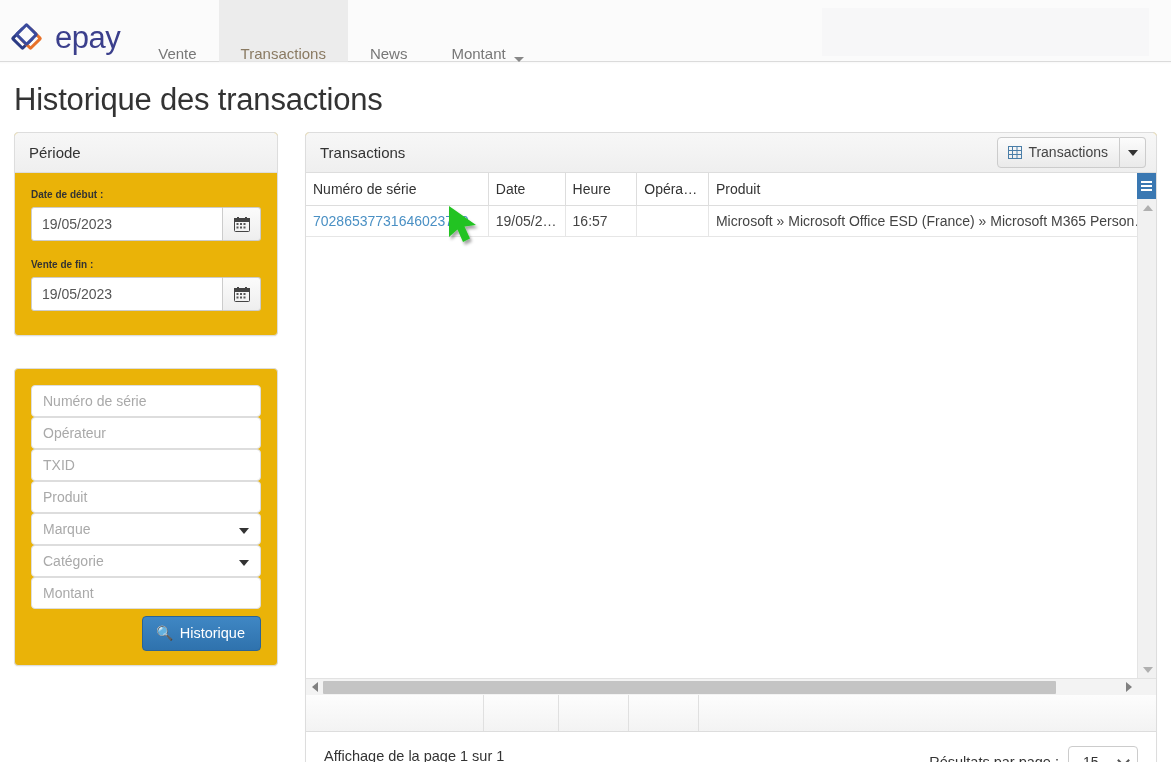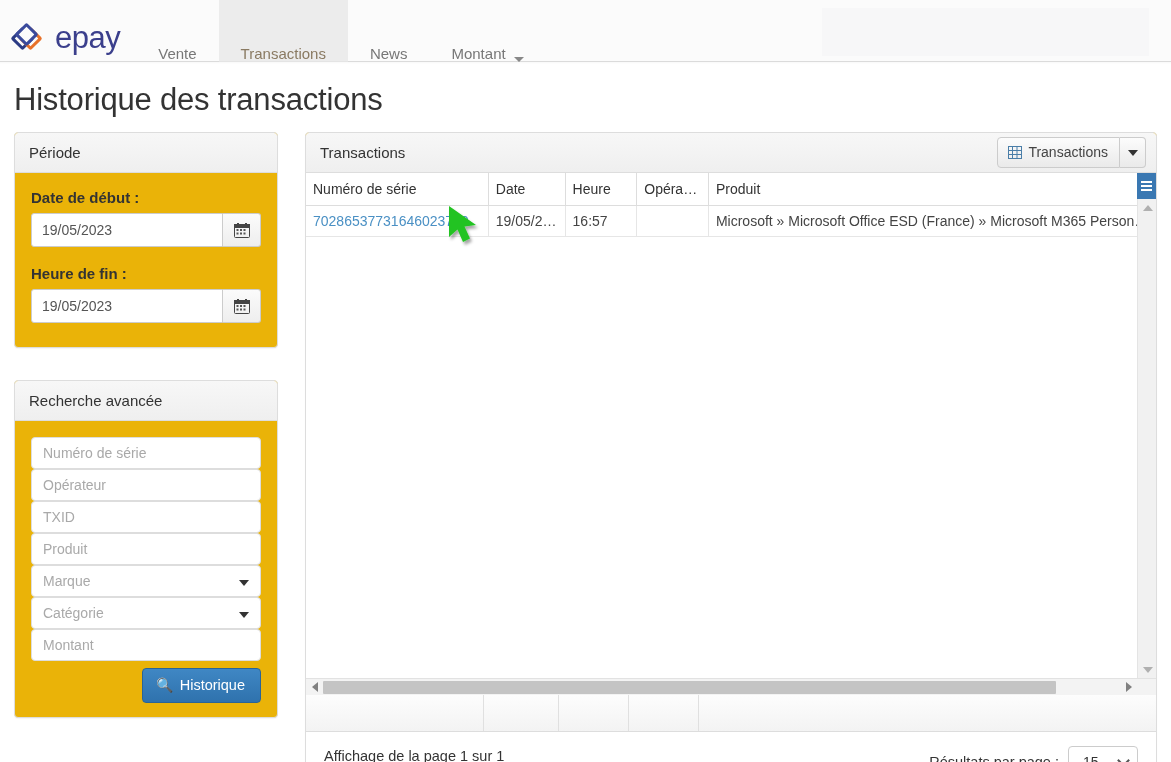--- a/index.html
+++ b/index.html
@@ -119,21 +119,21 @@
     padding: 11px 14px;
     font-size: 15px;
     color: #333;
     position: relative;
     height: 40px;
   }
   .panel-body { padding: 16px 16px 18px 16px; }
 
   
   .field-label {
-    font-size: 15px;
+    font-size: 10px;
     font-weight: bold;
     color: #333;
     margin-bottom: 7px;
   }
   .input-group { display: flex; margin-bottom: 18px; }
   .form-input {
     flex: 1;
     height: 34px;
     border: 1px solid #ccc;
     border-radius: 3px 0 0 3px;
@@ -439,21 +439,21 @@
               <rect x="2.5" y="7" width="2" height="2" fill="#555"></rect>
               <rect x="6" y="7" width="2" height="2" fill="#555"></rect>
               <rect x="9.5" y="7" width="2" height="2" fill="#555"></rect>
               <rect x="2.5" y="10.5" width="2" height="2" fill="#555"></rect>
               <rect x="6" y="10.5" width="2" height="2" fill="#555"></rect>
               <rect x="9.5" y="10.5" width="2" height="2" fill="#555"></rect>
             </svg>
           </div>
         </div>
 
-        <div class="field-label">Heure de fin :</div>
+        <div class="field-label">Vente de fin :</div>
         <div class="input-group" style="margin-bottom:6px;">
           <input class="form-input" readonly="" value="19/05/2023" style="">
           <div class="input-addon">
             <svg class="cal-ico" width="16" height="16" viewBox="0 0 16 16">
               <rect x="0.5" y="2.5" width="15" height="13" rx="1" fill="none" stroke="#444"></rect>
               <rect x="0.5" y="2.5" width="15" height="3" fill="#444" stroke="#444"></rect>
               <rect x="3" y="1" width="2" height="3" fill="#444"></rect>
               <rect x="11" y="1" width="2" height="3" fill="#444"></rect>
               <rect x="2.5" y="7" width="2" height="2" fill="#555"></rect>
               <rect x="6" y="7" width="2" height="2" fill="#555"></rect>
@@ -461,23 +461,20 @@
               <rect x="2.5" y="10.5" width="2" height="2" fill="#555"></rect>
               <rect x="6" y="10.5" width="2" height="2" fill="#555"></rect>
               <rect x="9.5" y="10.5" width="2" height="2" fill="#555"></rect>
             </svg>
           </div>
         </div>
       </div>
     </div>
 
     <div class="panel">
-      <div class="panel-head">
-        <span>Recherche avancée</span>
-      </div>
       <div class="panel-body clearfix" style="padding:16px 16px 14px 16px;">
         <div class="adv-stack">
           <div class="adv-row">
             <input class="adv-input" placeholder="Numéro de série" style="">
           </div>
           <div class="adv-row">
             <input class="adv-input" placeholder="Opérateur" style="">
           </div>
           <div class="adv-row">
             <input class="adv-input" placeholder="TXID" style="">

